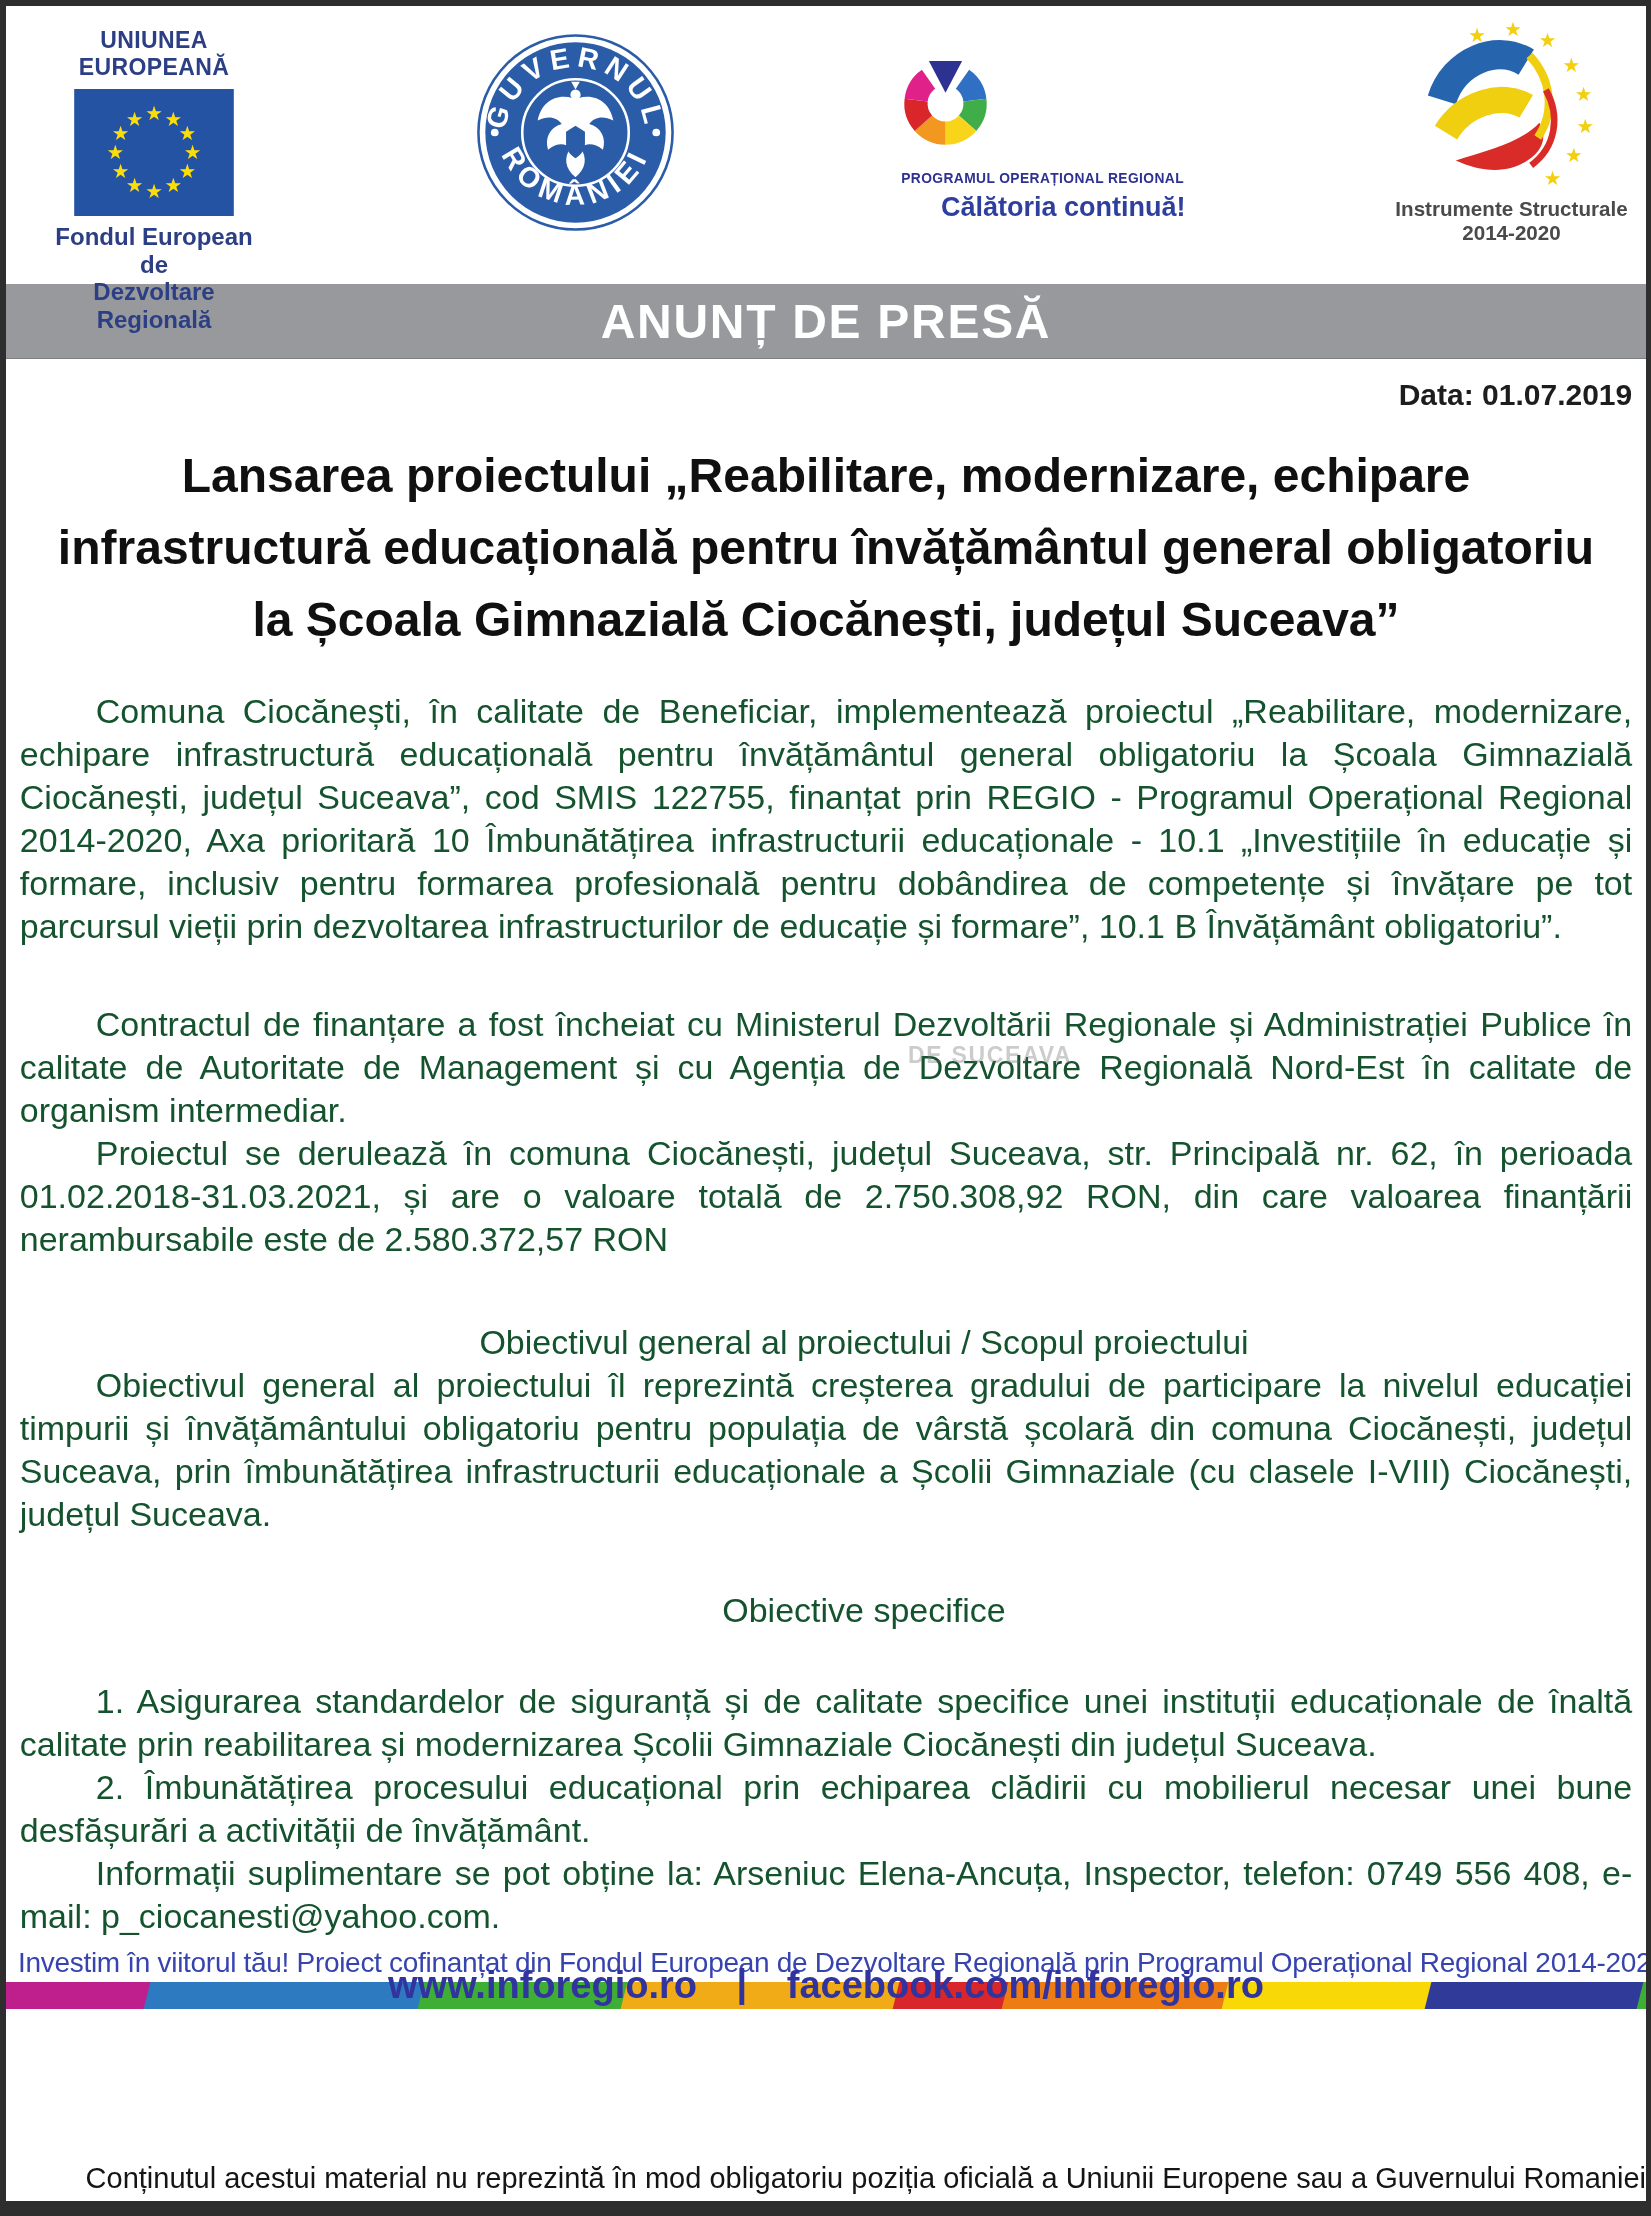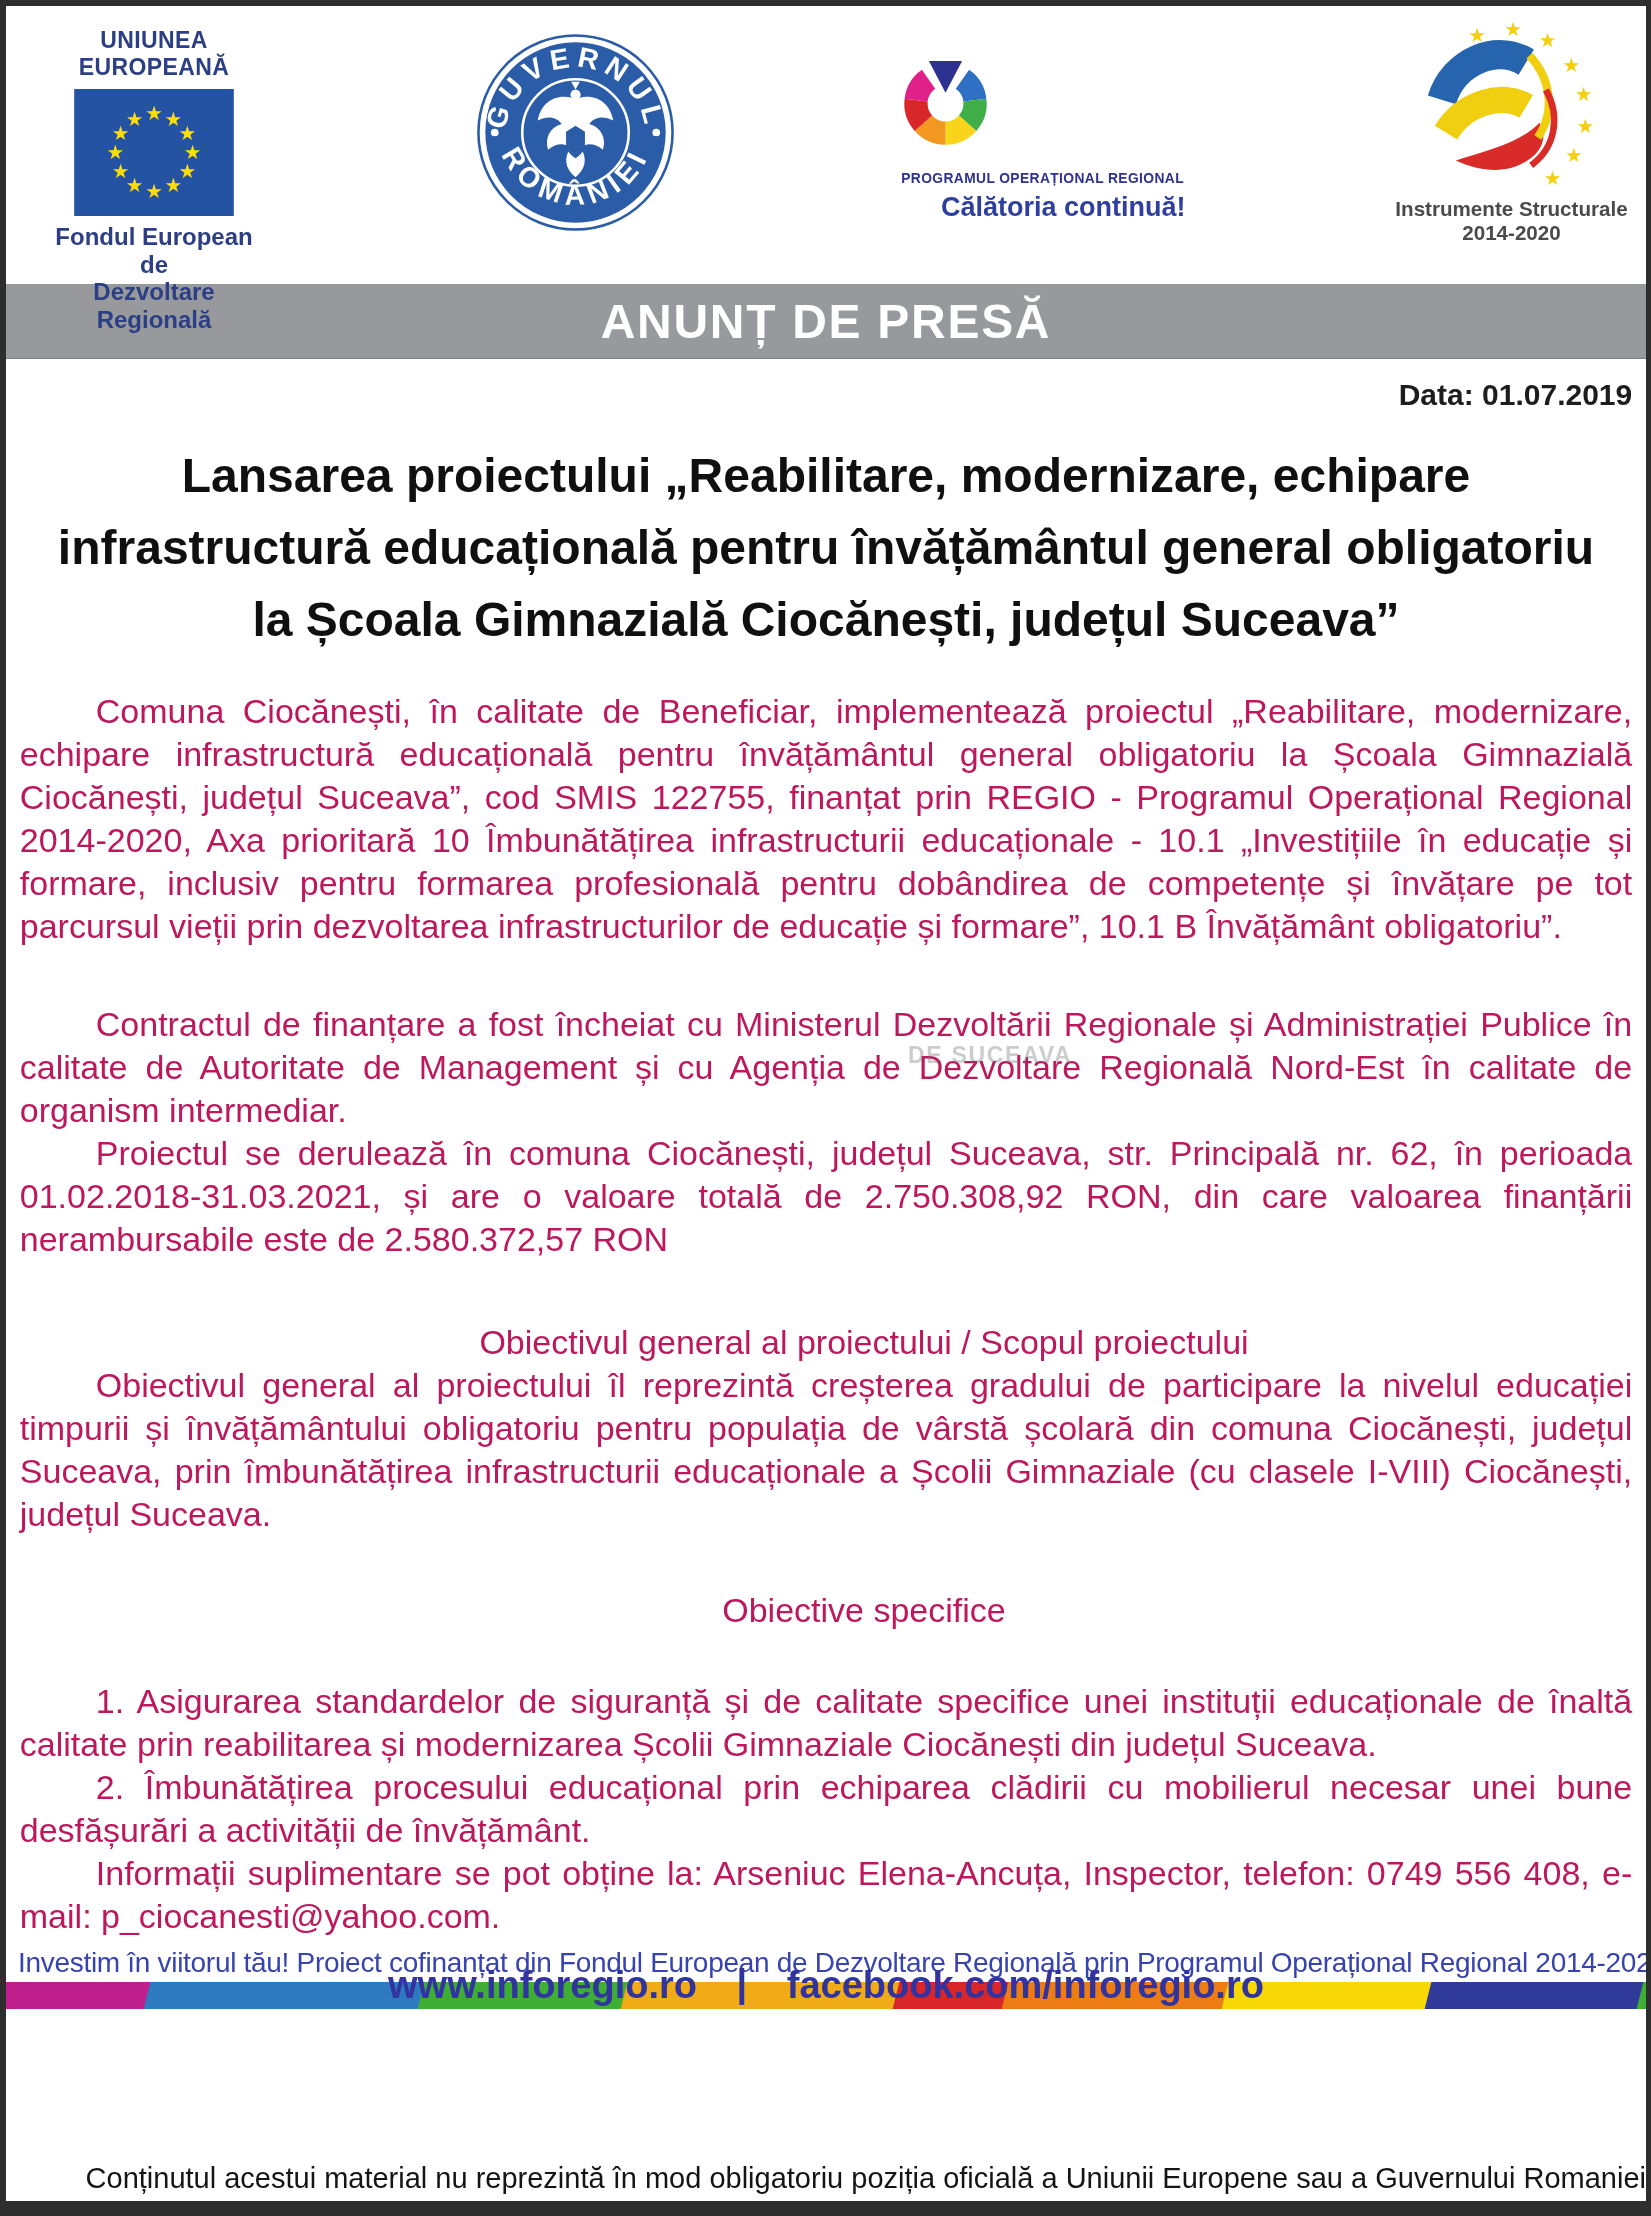--- a/index.html
+++ b/index.html
@@ -36,21 +36,21 @@
   .is-star{fill:#f3cf0e;font-size:24px;text-anchor:middle;dominant-baseline:central;font-family:"DejaVu Sans",sans-serif;}
   .is-text{font-size:20.6px;font-weight:bold;color:#4a4a4a;line-height:1.2;}
 
   
   .banner{height:74px;background:#97999c;border-bottom:1.7px solid #7c7e81;display:flex;align-items:center;justify-content:center;margin-top:28px;}
   .banner-text{color:#fff;font-size:48px;font-weight:bold;letter-spacing:1.7px;}
   .date-row{margin-top:19px;padding-right:13.8px;text-align:right;font-size:30px;font-weight:bold;color:#1d1d1d;}
   .doc-title{margin:27.5px 27.5px 0 27.5px;text-align:center;font-weight:bold;font-size:48px;line-height:72px;color:#101010;}
 
   
-  .body-text{margin:34px 13.8px 0 13.8px;font-size:34px;line-height:43px;text-align:justify;color:#be185d;}
+  .body-text{margin:34px 13.8px 0 13.8px;font-size:34px;line-height:43px;text-align:justify;color:#14532d;}
   .body-text p{margin:0;text-indent:76px;}
   .p1{margin-top:22.4px !important;}
   .p2{margin-top:55px !important;}
   .h-line{margin:0;text-indent:76px;text-align:center;}
   .hx1{margin-top:60px !important;}
   .hx2{margin-top:53px !important;}
   .p5{margin-top:48px !important;}
 
   .watermark{position:absolute;left:902px;top:1036px;font-size:23px;font-weight:bold;color:rgba(110,110,110,.35);letter-spacing:1.7px;}
 

